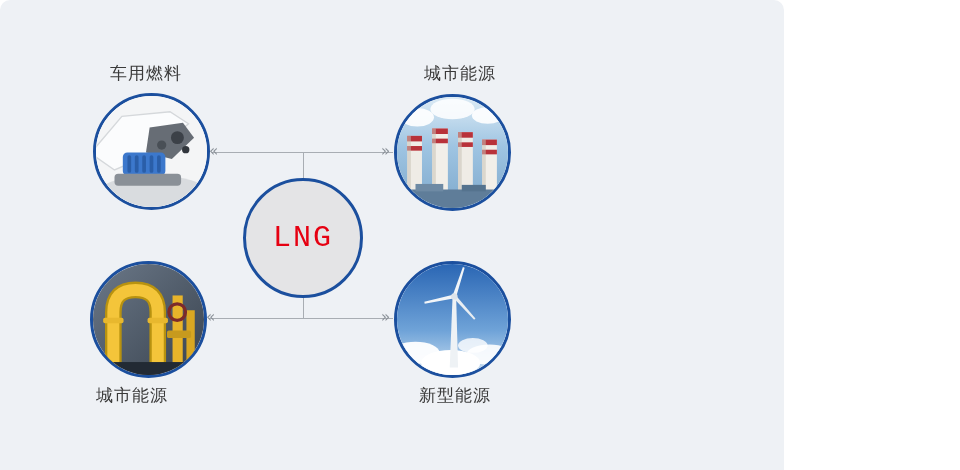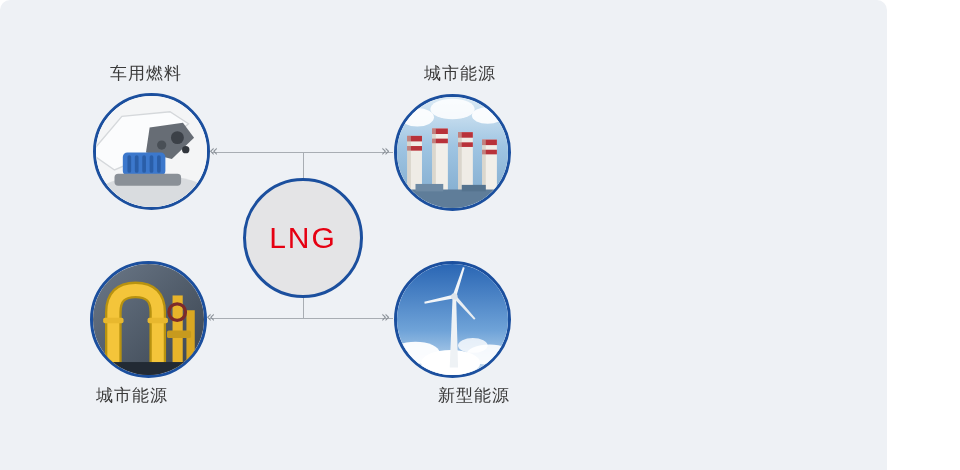--- a/index.html
+++ b/index.html
@@ -3,21 +3,21 @@
 <meta charset="utf-8">
 <style>
   html, body {
     margin: 0;
     padding: 0;
     background: #ffffff;
     font-family: "Liberation Sans", sans-serif;
   }
   .canvas {
     position: relative;
-    width: 887px;
+    width: 784px;
     height: 470px;
     background: var(--background, #eef1f5);
     border-radius: 10px 10px 0 0;
     overflow: hidden;
   }
 
   
   .node-circle {
     position: absolute;
     width: 117px;
@@ -43,38 +43,38 @@
     height: 120px;
     border-radius: 50%;
     border: 3px solid var(--circle-border, #1b4f9e);
     box-sizing: border-box;
     background: var(--center-fill, #e4e4e6);
     display: flex;
     align-items: center;
     justify-content: center;
   }
   .center-text {
-    font-family: Liberation Sans, sans-serif;
+    font-family: Liberation Mono, monospace;
     font-size: 30px;
     letter-spacing: 2px;
     color: var(--center-label, #e60012);
   }
 
   
   .node-label {
     position: absolute;
     font-size: 17px;
     letter-spacing: 1px;
     color: var(--node-label, #333333);
     white-space: nowrap;
   }
   .label-tl { left: 110px; top: 62px;  }
   .label-tr { left: 424px; top: 62px;  }
   .label-bl { left: 96px;  top: 384px; }
-  .label-br { left: 419px; top: 384px; margin-left: 19px; }
+  .label-br { left: 419px; top: 384px; }
 
   
   .line {
     position: absolute;
     background: var(--connector, #a8adb3);
   }
   .line.h { height: 1px; }
   .line.v { width: 1px; }
   .conn-top-h    { left: 212px; top: 152px; width: 181px; }
   .conn-top-v    { left: 303px; top: 153px; height: 26px; }

